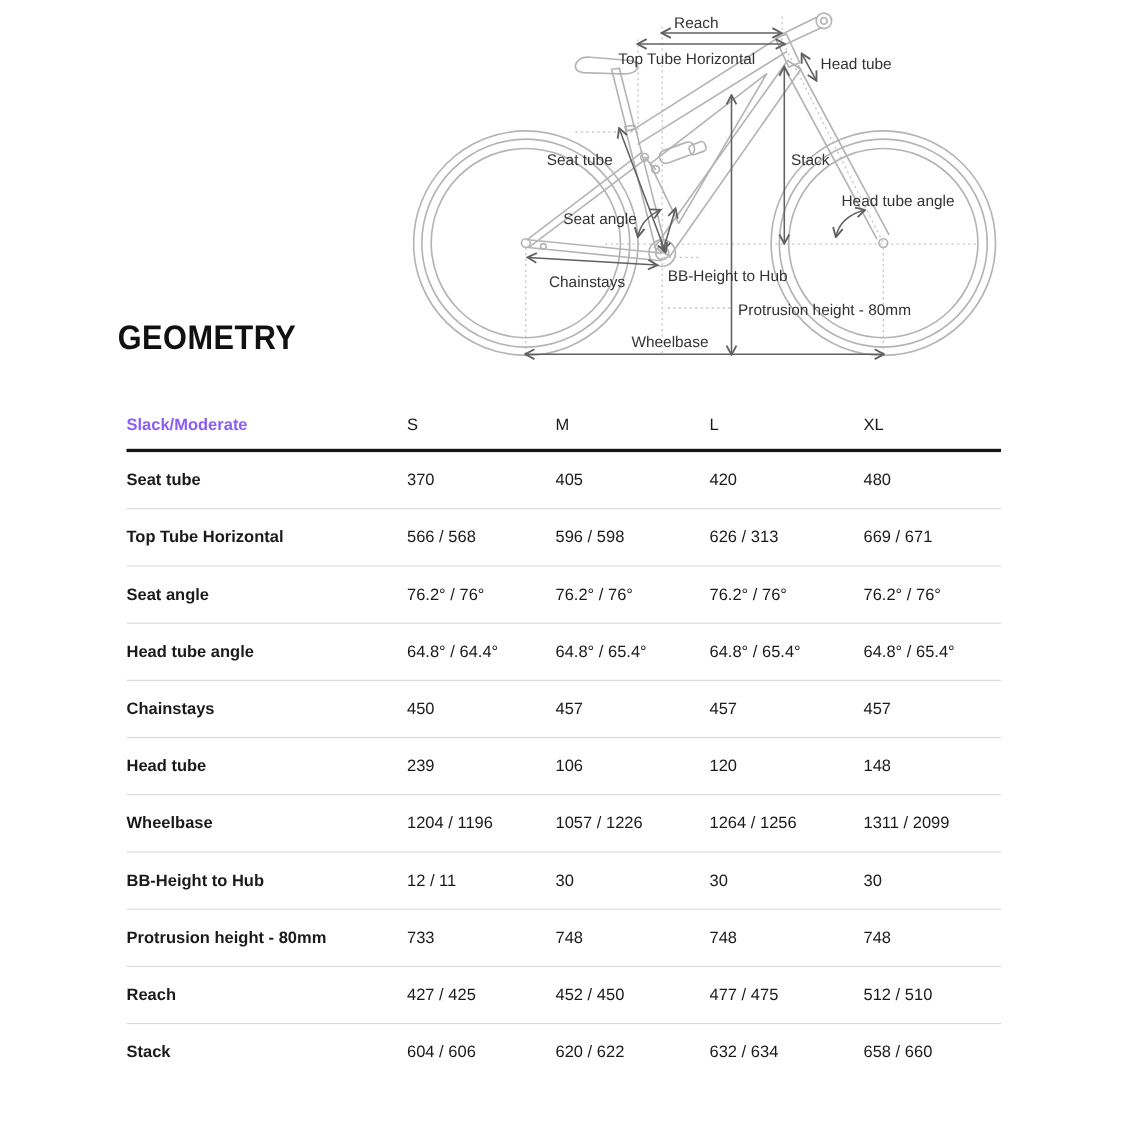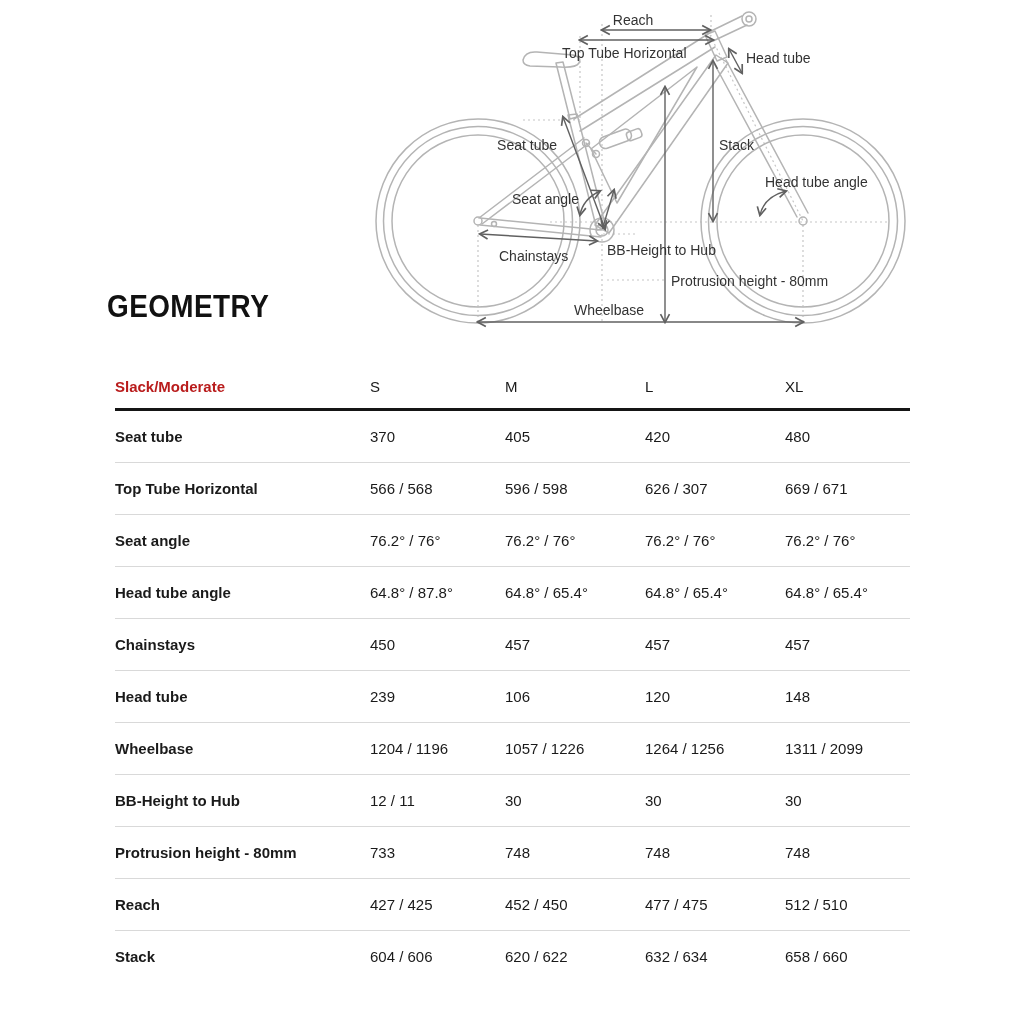--- a/index.html
+++ b/index.html
@@ -7,21 +7,21 @@
         font-family:"Liberation Sans",sans-serif;color:#1a1a1a;}
   .diagram{position:absolute;left:375px;top:3px;width:540px;height:334px;}
   .diagram text{font-family:"Liberation Sans",sans-serif;font-size:14px;fill:#333333;}
   .heading{position:absolute;left:107px;top:289px;font-size:31px;font-weight:700;
            letter-spacing:.5px;color:#111;transform:scaleX(.9);transform-origin:left center;
            white-space:nowrap;}
   .geo-table{position:absolute;left:115px;top:364px;width:795px;font-size:15px;}
   .t-row{display:grid;grid-template-columns:255px 135px 140px 140px 125px;align-items:center;}
   .t-head{height:44px;border-bottom:3px solid #151515;}
   .t-head .cell{font-weight:400;color:#1a1a1a;}
-  .t-head .muted{color:#b91c1c;}
+  .t-head .muted{color:#8b5cf6;}
   .t-body .t-row{height:51px;border-bottom:1px solid #d9d9d9;}
   .t-body .t-row:last-child{border-bottom:none;}
   .cell{white-space:nowrap;}
   .cell.label{font-weight:700;}
   
   .bk{stroke:#b4b4b4;stroke-width:1.5;fill:none;stroke-linecap:round;stroke-linejoin:round;}
   .dim{stroke:#606060;stroke-width:1.4;fill:none;}
   .dot{stroke:#c6c6c6;stroke-width:1.2;fill:none;stroke-dasharray:2 3;}
 </style>
 </head>
@@ -147,33 +147,33 @@
         <div class="cell label">Seat tube</div>
         <div class="cell">370</div>
         <div class="cell">405</div>
         <div class="cell">420</div>
         <div class="cell">480</div>
       </div>
       <div class="t-row">
         <div class="cell label">Top Tube Horizontal</div>
         <div class="cell">566 / 568</div>
         <div class="cell">596 / 598</div>
-        <div class="cell">626 / 307</div>
+        <div class="cell">626 / 313</div>
         <div class="cell">669 / 671</div>
       </div>
       <div class="t-row">
         <div class="cell label">Seat angle</div>
         <div class="cell">76.2° / 76°</div>
         <div class="cell">76.2° / 76°</div>
         <div class="cell">76.2° / 76°</div>
         <div class="cell">76.2° / 76°</div>
       </div>
       <div class="t-row">
         <div class="cell label">Head tube angle</div>
-        <div class="cell">64.8° / 87.8°</div>
+        <div class="cell">64.8° / 64.4°</div>
         <div class="cell">64.8° / 65.4°</div>
         <div class="cell">64.8° / 65.4°</div>
         <div class="cell">64.8° / 65.4°</div>
       </div>
       <div class="t-row">
         <div class="cell label">Chainstays</div>
         <div class="cell">450</div>
         <div class="cell">457</div>
         <div class="cell">457</div>
         <div class="cell">457</div>

